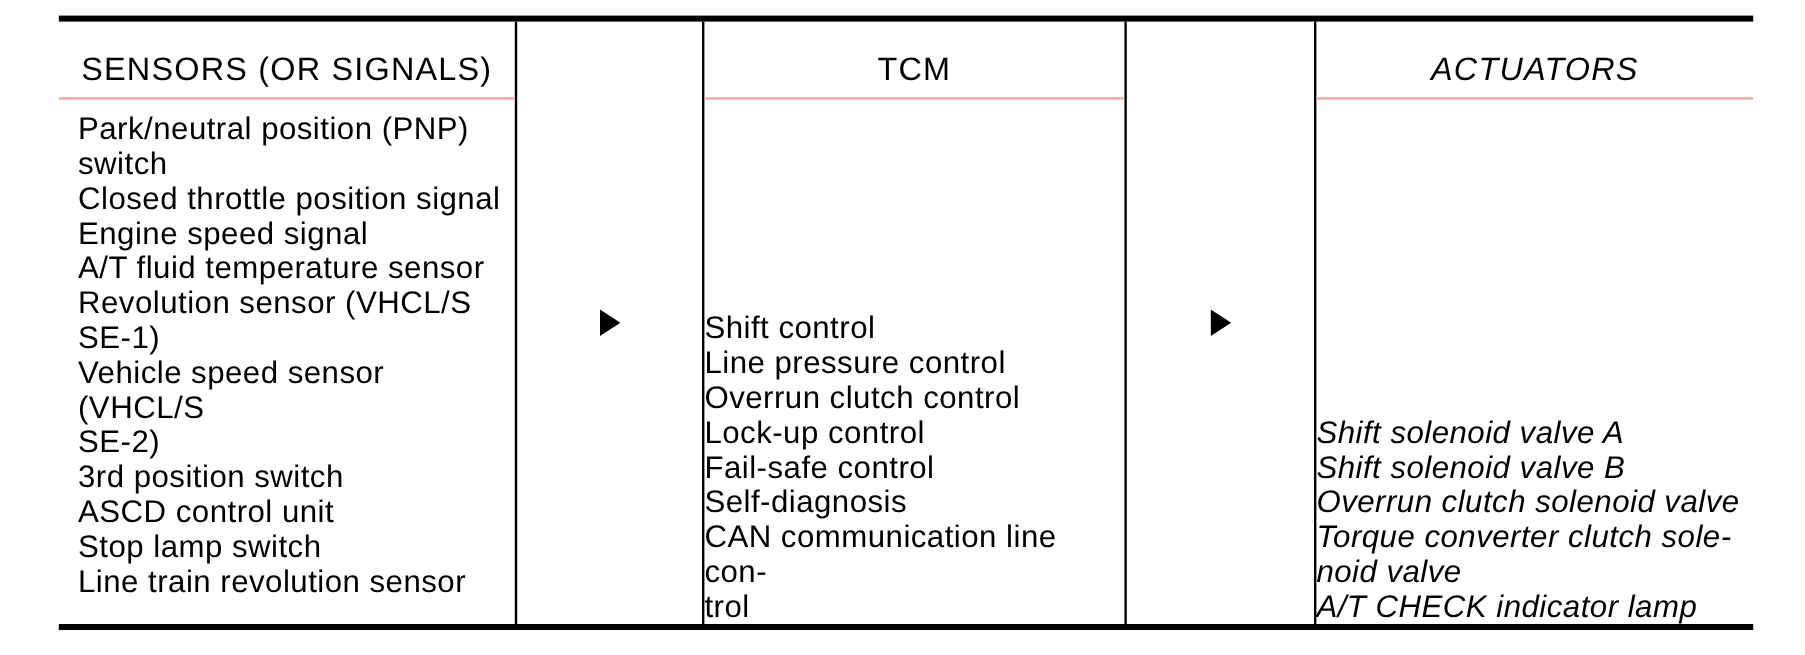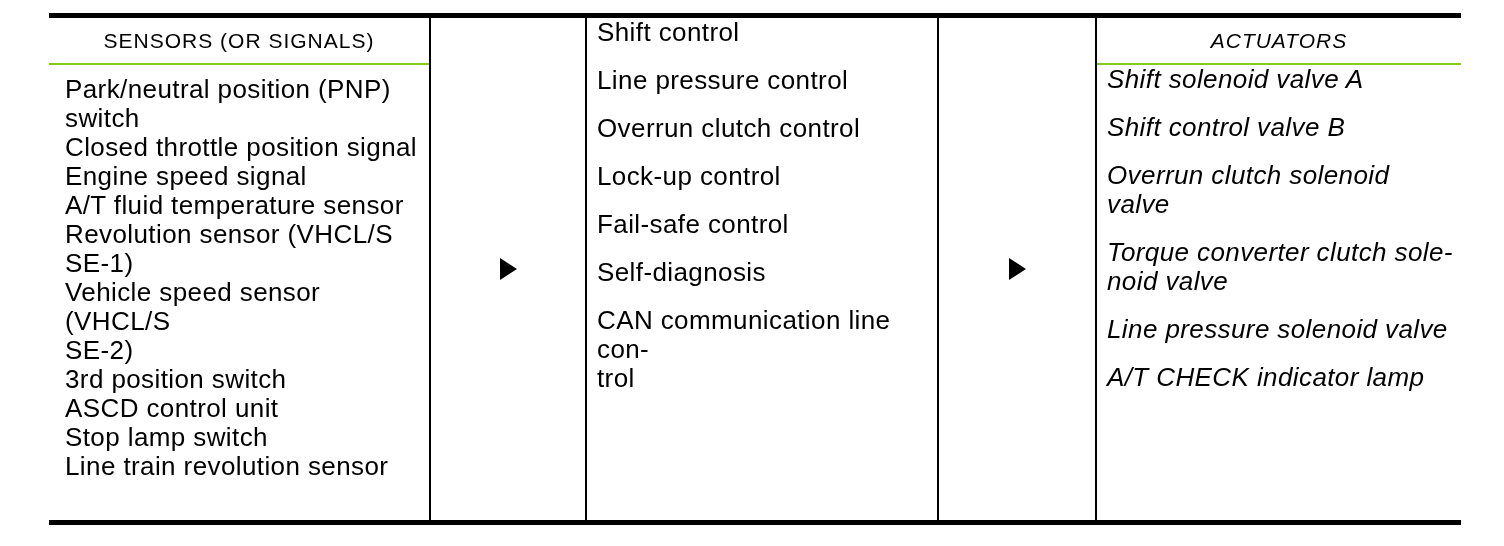--- a/index.html
+++ b/index.html
@@ -26,43 +26,43 @@
     flex-direction: column;
   }
   .col-sensors   { width: 382px; border-right: 2px solid #000; }
   .col-tcm       { width: 354px; border-left: 2px solid #000; border-right: 2px solid #000; }
   .col-actuators { width: 366px; border-left: 2px solid #000; font-style: italic; }
   .gap1 { width: 154px; position: relative; }
   .gap2 { width: 156px; position: relative; }
   .col-header {
     flex: 0 0 auto;
     height: 45px;
-    border-bottom: 2px solid #84cc16;
+    border-bottom: 2px solid #fca5a5;
     display: flex;
     align-items: center;
     justify-content: center;
-    font-size: 21px;
+    font-size: 27px;
     letter-spacing: 1px;
+    margin-top: 18px;
   }
   .col-body {
     flex: 1 1 auto;
     font-size: 26px;
     line-height: 29px;
     letter-spacing: 0.4px;
   }
   .body-top {
     padding: 10px 4px 0 16px;
   }
   .body-center {
     display: flex;
     flex-direction: column;
-    justify-content: flex-start;
-    padding-left: 10px;
+    justify-content: flex-end;
+    padding-left: 0;
     padding-right: 4px;
-    gap: 19px;
   }
   .item { white-space: pre-line; }
   .arrow {
     position: absolute;
     top: 240px;
     left: 50%;
     margin-left: -8px;
     width: 0; height: 0;
     border-top: 11px solid transparent;
     border-bottom: 11px solid transparent;
@@ -91,42 +91,42 @@
         <div class="item">Stop lamp switch</div>
         <div class="item">Line train revolution sensor</div>
       </div>
   </div>
 
   <div class="gap1">
     <div class="arrow"></div>
   </div>
 
   <div class="col col-tcm">
+    <div class="col-header">TCM</div>
     <div class="col-body body-center">
         <div class="item">Shift control</div>
         <div class="item">Line pressure control</div>
         <div class="item">Overrun clutch control</div>
         <div class="item">Lock-up control</div>
         <div class="item">Fail-safe control</div>
         <div class="item">Self-diagnosis</div>
         <div class="item">CAN communication line con-
 trol</div>
       </div>
   </div>
 
   <div class="gap2">
     <div class="arrow"></div>
   </div>
 
   <div class="col col-actuators">
     <div class="col-header">ACTUATORS</div>
     <div class="col-body body-center">
         <div class="item">Shift solenoid valve A</div>
-        <div class="item">Shift control valve B</div>
+        <div class="item">Shift solenoid valve B</div>
         <div class="item">Overrun clutch solenoid valve</div>
         <div class="item">Torque converter clutch sole-
 noid valve</div>
-        <div class="item">Line pressure solenoid valve</div>
         <div class="item">A/T CHECK indicator lamp</div>
       </div>
   </div>
 
 </div>
 
 </body></html>

